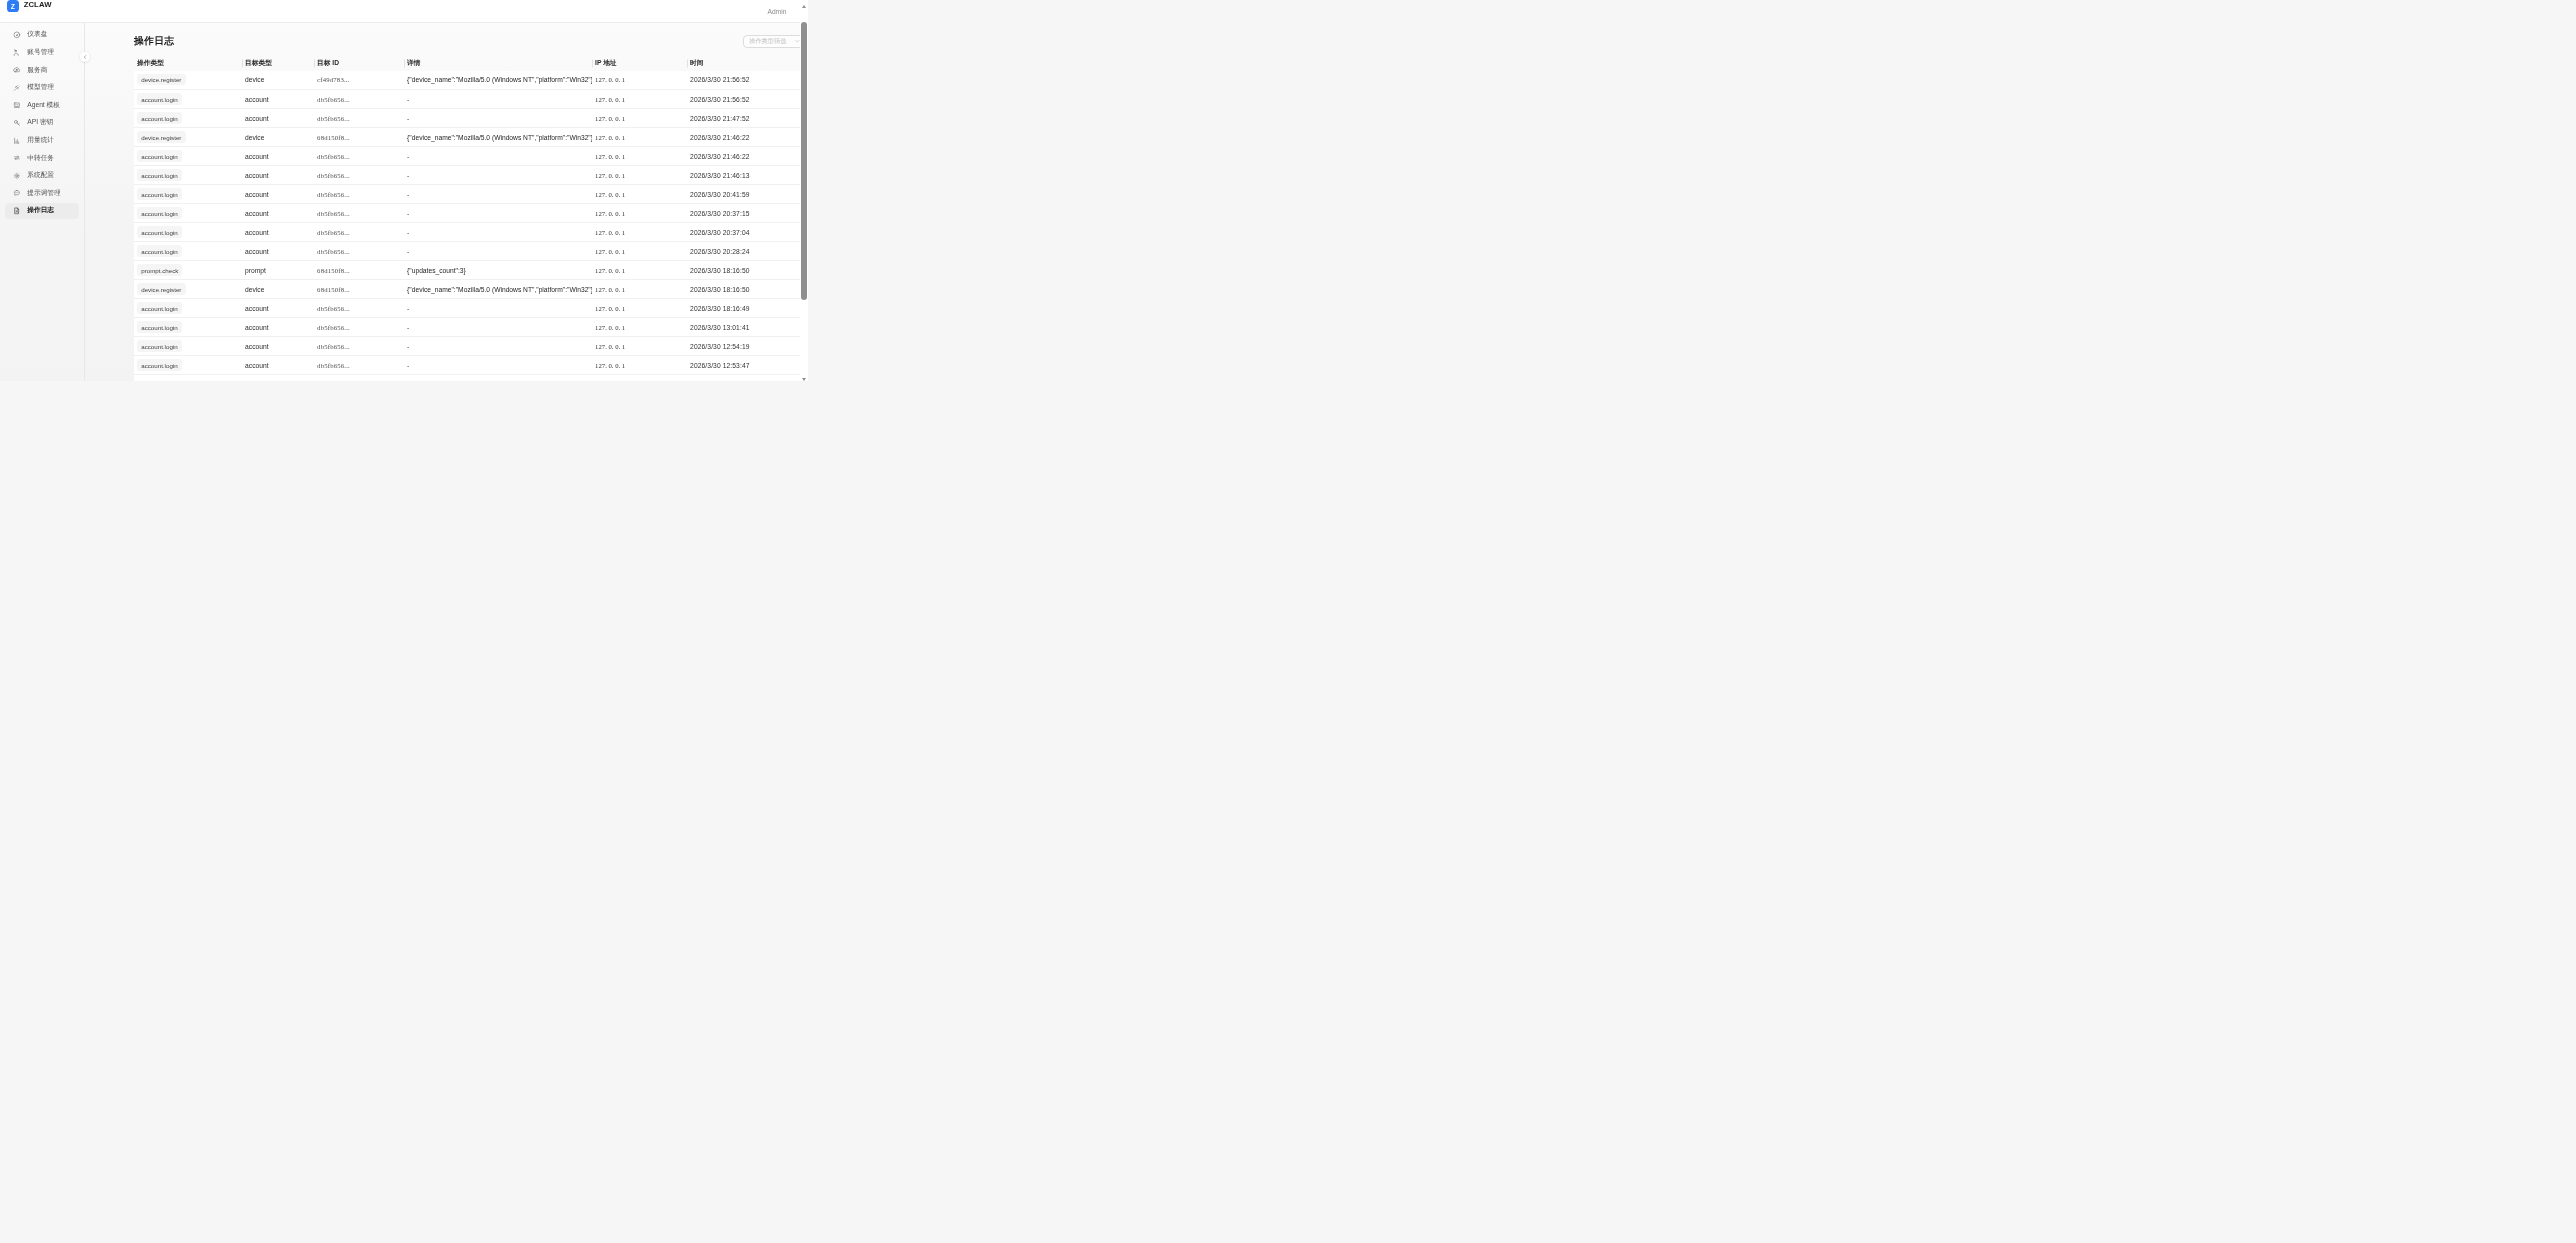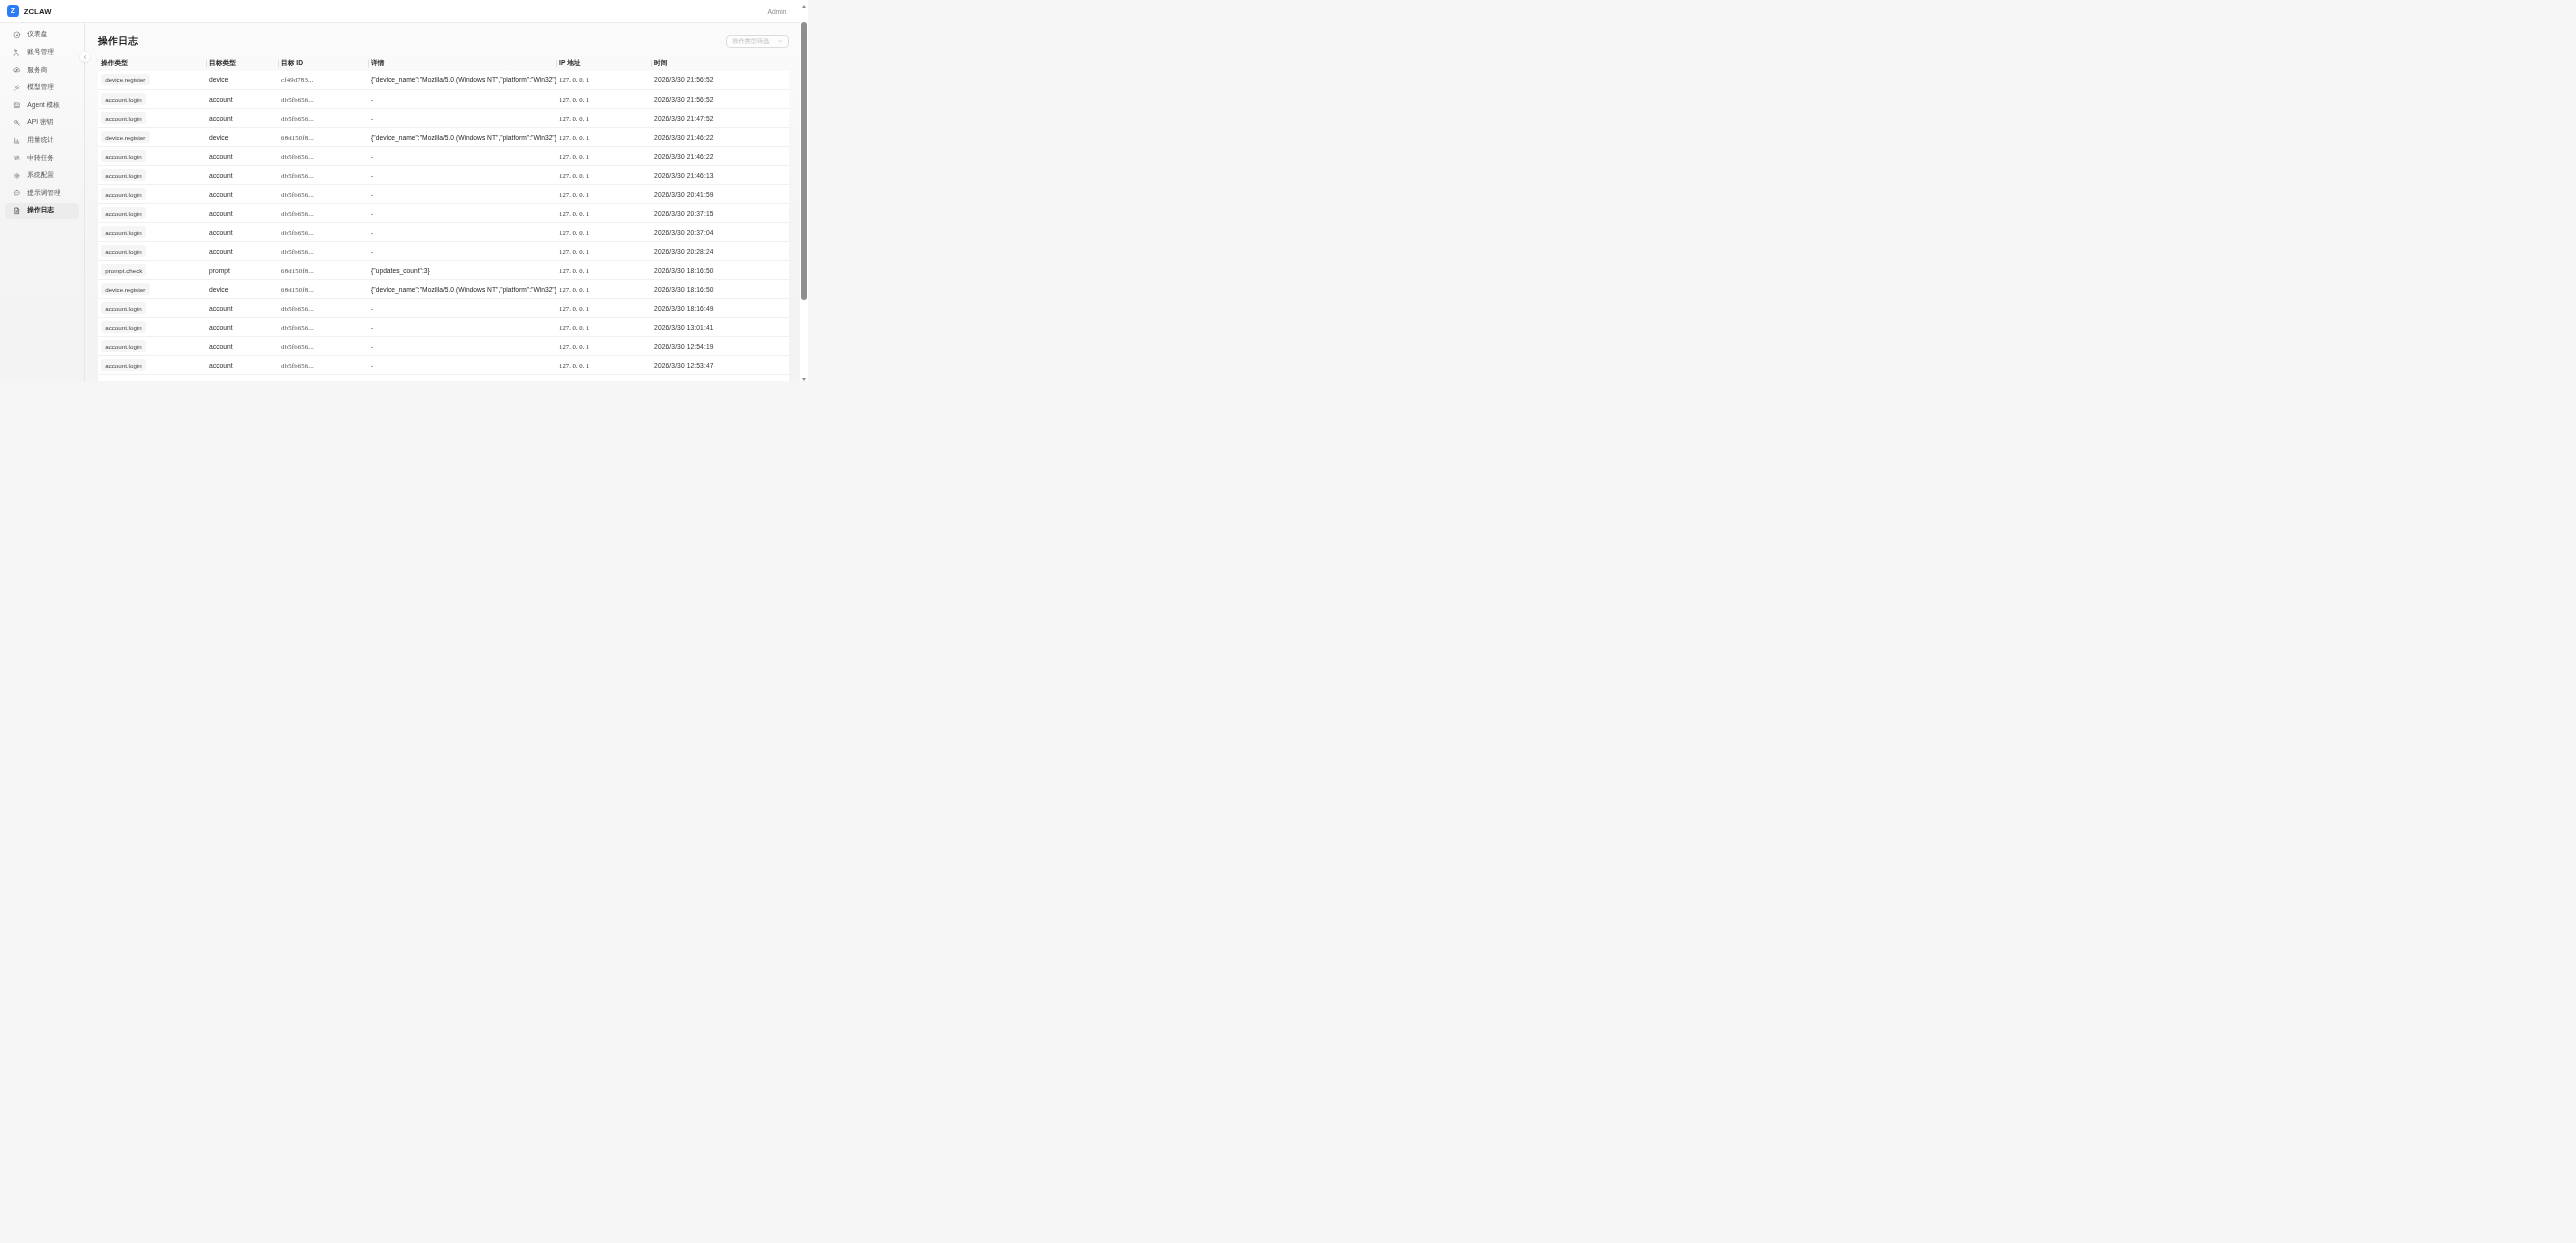--- a/index.html
+++ b/index.html
@@ -7,36 +7,37 @@
   body {
     font-family:"Liberation Sans","DejaVu Sans",sans-serif;
     background:#f6f6f7; color:#222;
     position:relative;
   }
 
   
   .top-header {
     position:absolute; top:0; left:0; width:808px; height:23px;
     background:#ffffff; border-bottom:0.5px solid #ececec;
-    display:flex; align-items:center; z-index:5;
+    display:flex; align-items:flex-start; z-index:5;
   }
   .logo-badge {
     width:12.4px; height:12.4px; border-radius:3.6px; margin-left:6.7px;
     background:#2b7cf6; color:#fff; font-weight:700; font-size:6.7px;
     display:flex; align-items:center; justify-content:center;
   }
   .brand { margin-left:4.6px; font-size:7.7px; font-weight:700; color:#1d1d1f; letter-spacing:0.1px; }
   .admin-label { position:absolute; right:21.6px; top:0; height:23px; display:flex; align-items:center;
     font-size:6.7px; color:#8c8c8c; cursor:default; }
 
   
   .app-body {
     position:absolute; top:23px; left:0; right:0; bottom:0;
     display:flex;
     background:linear-gradient(180deg,#fbfbfb 0%,#f4f4f5 55%,#f3f3f4 100%);
+    gap:36px;
   }
   .sidebar {
     width:85px; height:100%;
     border-right:0.5px solid #e7e7e7;
     padding-top:4.1px; position:relative; flex:none;
   }
   .side-item {
     height:15.5px; margin:0 5.2px 2.1px 5.2px; border-radius:4.6px;
     display:flex; align-items:center; gap:6.7px; padding-left:7.7px;
     font-size:6.7px; color:#4f4f4f; cursor:pointer; white-space:nowrap;

